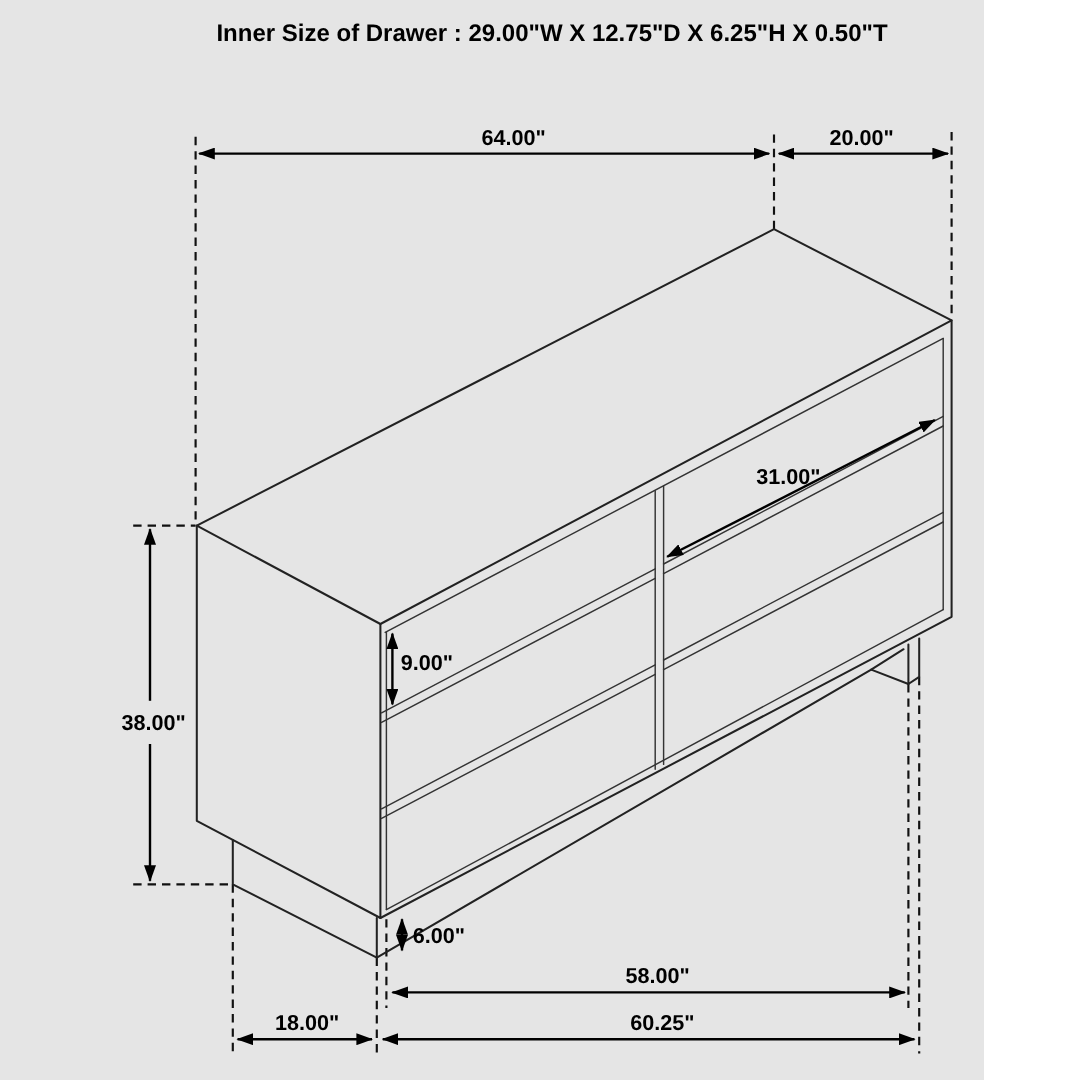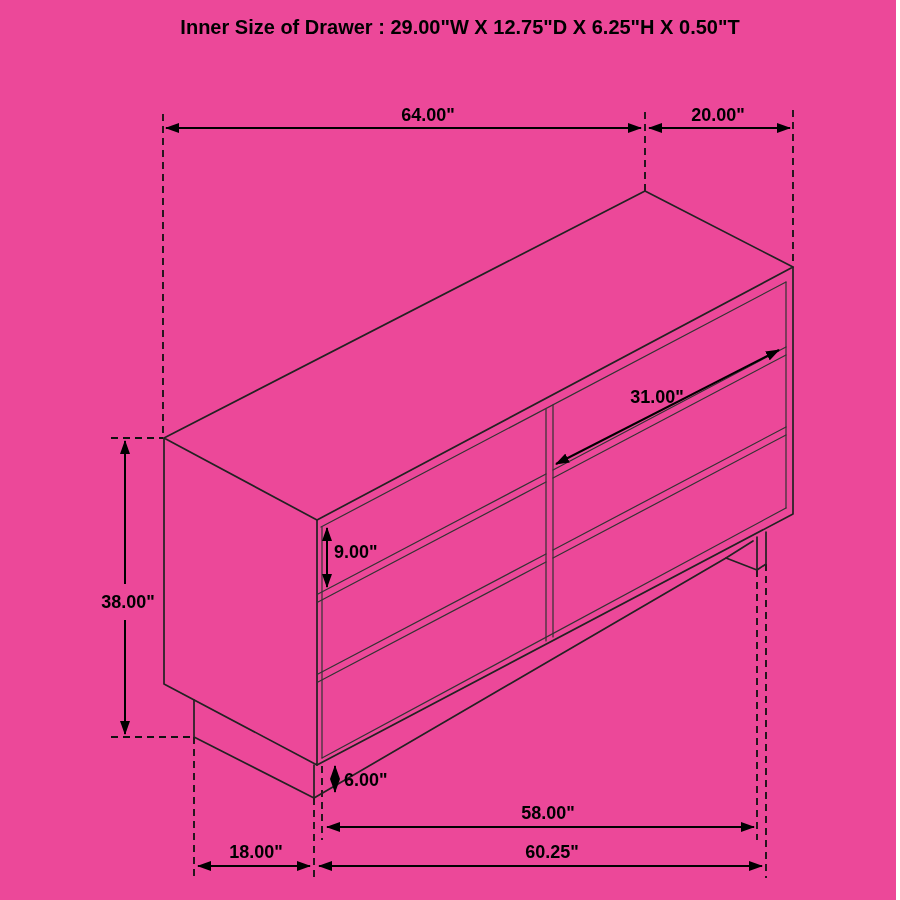--- a/index.html
+++ b/index.html
@@ -1,16 +1,16 @@
 <!DOCTYPE html>
 <html><head>
 <meta charset="utf-8">
 <style>
   html,body{margin:0;padding:0;background:#ffffff;}
-  .page{width:896px;height:900px;position:relative;background:#ec4899;overflow:hidden;}
+  .page{width:820px;height:900px;position:relative;background:#e5e5e5;overflow:hidden;}
   svg{display:block;}
   text{font-family:"Liberation Sans","DejaVu Sans",sans-serif;font-weight:bold;fill:#000;}
   .dim-label{font-size:18px;}
   .title-text{font-size:20px;}
   .edge{stroke:#222;stroke-width:1.7;fill:none;stroke-linejoin:round;stroke-linecap:round;}
   .inner{stroke:#333;stroke-width:1.2;fill:none;stroke-linecap:round;}
   .dash{stroke:#111;stroke-width:1.8;fill:none;stroke-dasharray:7 5;stroke-linecap:butt;}
   .dim{stroke:#000;stroke-width:2;fill:none;}
 </style>
 </head>

